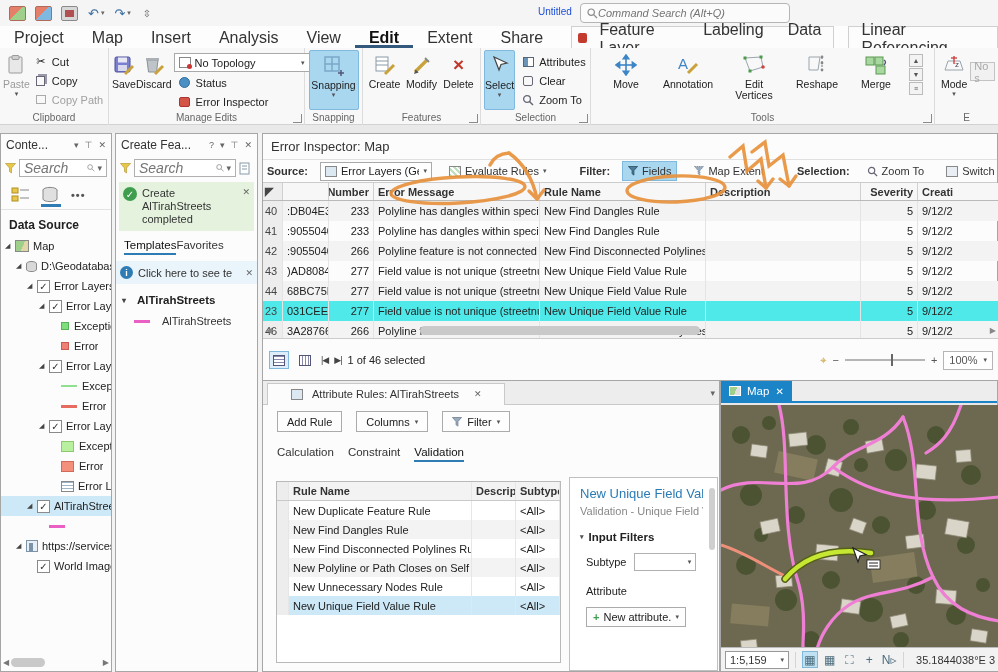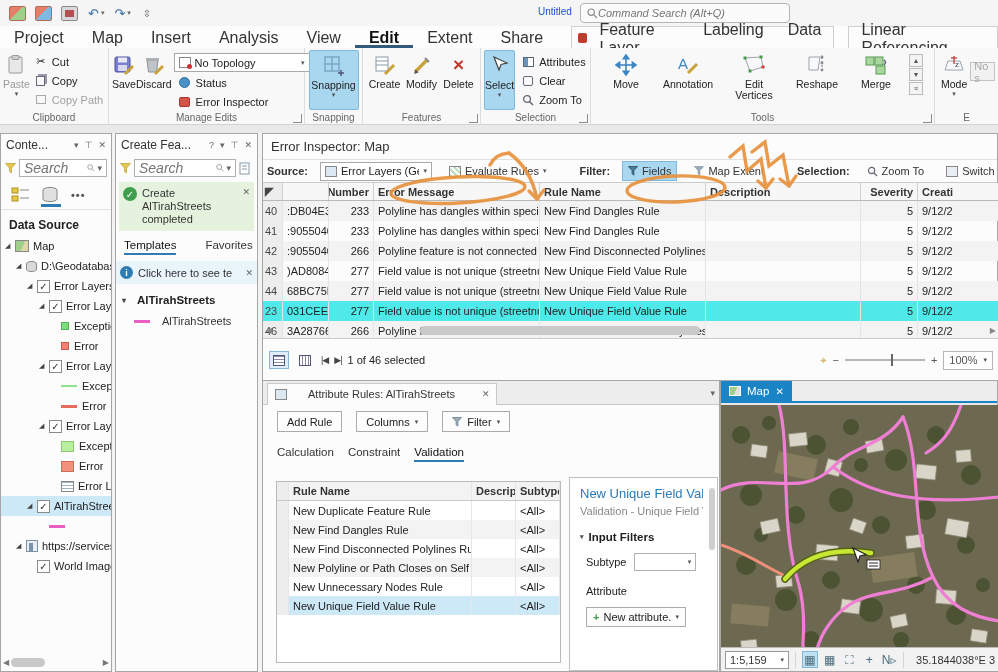--- a/index.html
+++ b/index.html
@@ -99,21 +99,21 @@
   .sw-line-pink{width:16px;height:3px;background:var(--template_pink,#e95fc3);}
   .tlabel{overflow:hidden;text-overflow:clip;}
   .hscroll { position:absolute; left:2px; bottom:2px; right:2px; height:13px; display:flex; align-items:center; color:#777; font-size:8px;}
   .hthumb { height:9px; background:#c9c9c9; border-radius:5px; }
 
   
   #createfeat { left:115px; top:133px; width:143px; height:539px; }
   #cf-note { margin:2px 3px; background:#e4f2de; display:flex; padding:5px 4px; gap:5px; color:#333;}
   #cf-note .ok { width:14px; height:14px; border-radius:50%; background:#3f9e4d; color:#fff; font-size:10px; display:flex; align-items:center; justify-content:center; flex:none;}
   #cf-note .txt { flex:1; line-height:13px;}
-  #cf-tabs { display:flex; gap:29px; padding:6px 8px 4px 8px; font-size:11.5px; color:#333;text-align:right;}
+  #cf-tabs { display:flex; gap:0; padding:6px 8px 4px 8px; font-size:11.5px; color:#333;text-align:right;}
   .cftab.active { color:#111; box-shadow:0 2px 0 #2f7cb5; padding-bottom:2px;}
   #cf-info { margin-top:4px; background:#eaf4fb; display:flex; align-items:center; gap:5px; padding:5px 4px; color:#333;}
   #cf-info .i { width:13px; height:13px; border-radius:50%; background:#2f7cb5; color:#fff; font-size:9px; font-weight:bold; display:flex; align-items:center; justify-content:center; flex:none; font-style:normal;}
   #cf-group { display:flex; align-items:center; gap:5px; padding:10px 6px 4px 6px; font-weight:bold; color:#222; font-size:11.5px;}
   #cf-item { display:flex; align-items:center; gap:7px; padding:5px 6px 0 18px; color:#333;}
 
   
   #ei { left:262px; top:133px; width:736px; height:247px; }
   #ei-title { height:25px; display:flex; align-items:center; padding-left:8px; font-size:13px; color:#333; background:#fcfcfc;}
   #ei-toolbar { height:24px; display:flex; align-items:center; gap:12px; padding:0 4px; border-top:1px solid #e0e0e0; border-bottom:1px solid #ccc; white-space:nowrap; overflow:hidden;}
@@ -143,21 +143,21 @@
   .slider { width:80px; height:2px; background:#b5b5b5; position:relative;}
   .slider::after{content:"";position:absolute;left:46px;top:-5px;width:2px;height:12px;background:#666;}
   .pctbox { border:1px solid #b5b5b5; background:#fff; height:19px; display:flex; align-items:center; padding:0 5px; gap:6px;}
 
   
   #anno { position:absolute; left:262px; top:133px; width:736px; height:247px; pointer-events:none; z-index:30;}
 
   
   #rules { left:262px; top:380px; width:458px; height:292px; background:#f4f4f4;}
   #ar-tabstrip { height:24px; background:#ededed; border-bottom:1px solid #c9c9c9; display:flex; align-items:center; padding:0 4px;}
-  #ar-tab { background:#fcfcfc; border:1px solid #c9c9c9; border-bottom:0; height:22px; margin-top:2px; display:flex; align-items:center; gap:21px; padding:0 7px; color:#333;}
+  #ar-tab { background:#fcfcfc; border:1px solid #c9c9c9; border-bottom:0; height:22px; margin-top:2px; display:flex; align-items:center; gap:9px; padding:0 23px; color:#333;}
   #ar-tabstrip .spring{flex:1}
   #ar-modetabs { display:flex; gap:14px; padding:8px 0 5px 14px; font-size:11.5px; color:#333; background:#fcfcfc;}
   #rules .body { position:absolute; left:0; top:24px; right:0; bottom:0; background:#fcfcfc;}
   .artab.active{ color:#111; box-shadow:0 2px 0 #2f7cb5; padding-bottom:2px;}
   #ar-btns { display:flex; gap:14px; padding:6px 0 6px 14px; align-items:center;}
   .ar-btn { border:1px solid #ababab; background:#fdfdfd; height:21px; display:flex; align-items:center; gap:5px; padding:0 9px; color:#222;}
   #ar-table { position:absolute; left:13px; top:76px; width:285px; height:182px; border:1px solid #b9b9b9; background:#fff; overflow:hidden;}
   .ar-row, #ar-header { display:grid; grid-template-columns:12px 183px 44px 44px; height:19px; align-items:center;}
   #ar-header { background:#f3f3f3; border-bottom:1px solid #c9c9c9; font-weight:bold; color:#333;}
   .ar-rows div.ar-row:nth-of-type(even){ background:#f3f3f3; }

